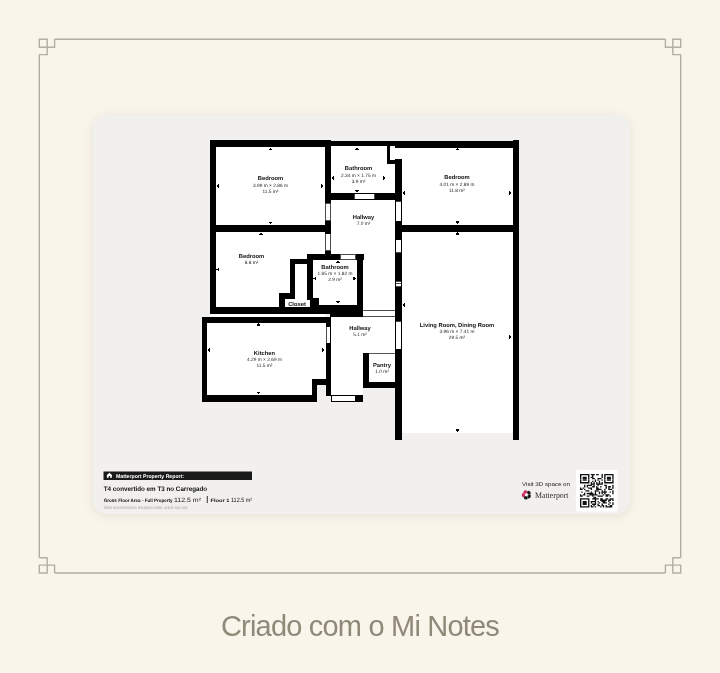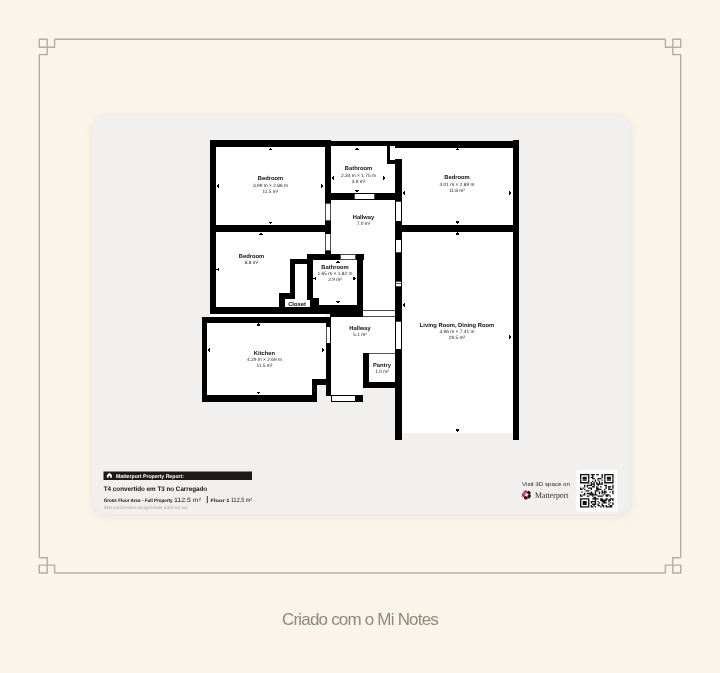--- a/index.html
+++ b/index.html
@@ -1,18 +1,18 @@
 <!DOCTYPE html>
 <html><head>
 <meta charset="utf-8">
 <style>
 html,body { margin:0; padding:0; }
 body { -webkit-font-smoothing:antialiased; width:720px; height:673px; background:#f9f5eb; font-family:"Liberation Sans", sans-serif; position:relative; overflow:hidden; }
 .card { position:absolute; left:93px; top:115px; width:537px; height:399px; background:#f1f0ee; border-radius:14px; box-shadow:0 2px 10px rgba(180,170,150,0.25); }
-.caption { position:absolute; left:0; top:610px; width:720px; text-align:center; font-size:17px; color:#90897a; letter-spacing:-0.8px; }
+.caption { position:absolute; left:0; top:610px; width:720px; text-align:center; font-size:29px; color:#90897a; letter-spacing:-0.8px; }
 svg.overlay { position:absolute; left:0; top:0; filter:opacity(0.999); }
 svg text { text-rendering:geometricPrecision; }
 </style>
 </head>
 <body>
 
 <div class="card"></div>
 <svg class="overlay" width="720" height="673" viewBox="0 0 720 673">
 
 <path d="M39.3 39.3 h7.9 v7.9 h-7.9 z M54.599999999999994 39.3 v7.9 h-7.4 M39.3 54.599999999999994 h7.9 v-7.4 M680.7 39.3 h-7.9 v7.9 h7.9 z M665.4000000000001 39.3 v7.9 h7.4 M680.7 54.599999999999994 h-7.9 v-7.4 M39.3 573.0 h7.9 v-7.9 h-7.9 z M54.599999999999994 573.0 v-7.9 h-7.4 M39.3 557.7 h7.9 v7.4 M680.7 573.0 h-7.9 v-7.9 h7.9 z M665.4000000000001 573.0 v-7.9 h7.4 M680.7 557.7 h-7.9 v7.4 M54.599999999999994 39.3 H665.4000000000001 M54.599999999999994 573.0 H665.4000000000001 M39.3 54.599999999999994 V557.7 M680.7 54.599999999999994 V557.7" fill="none" stroke="#b5ada0" stroke-width="1.4"></path>

